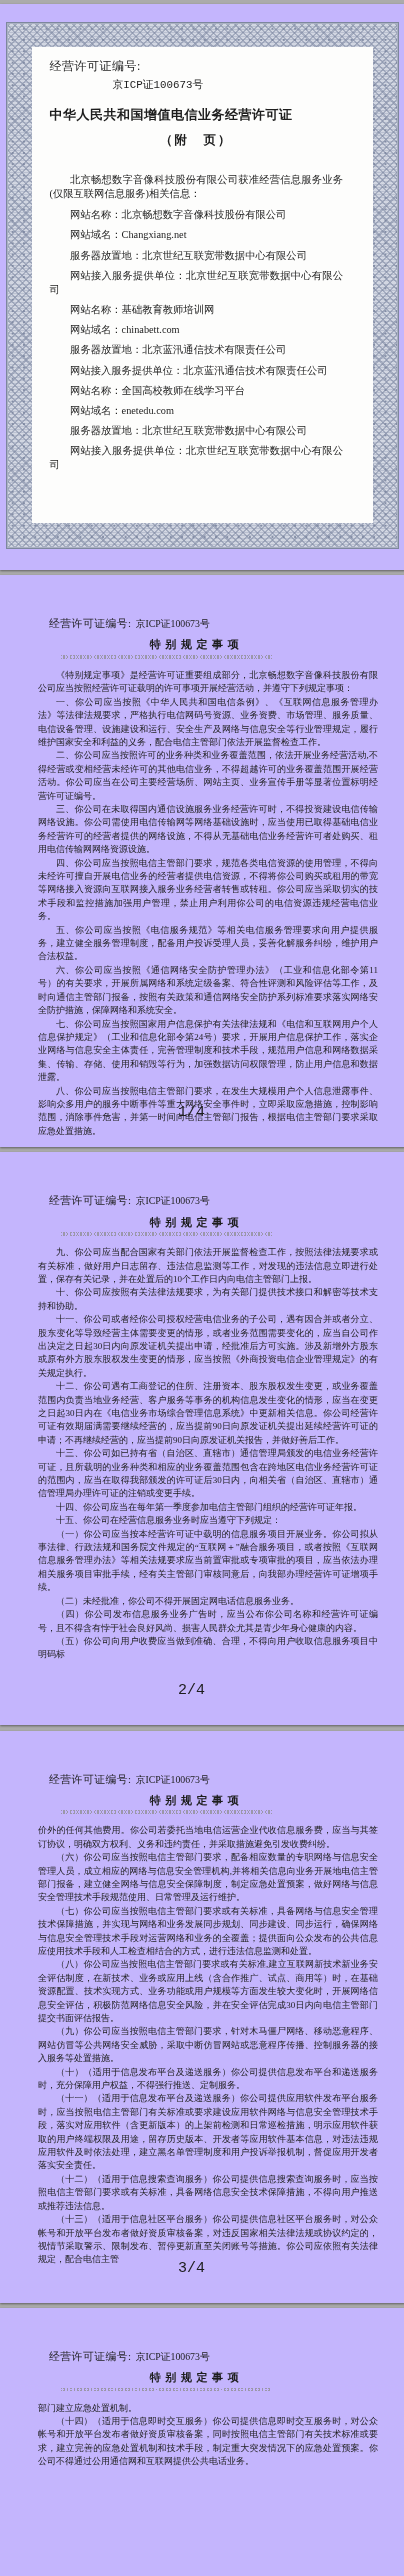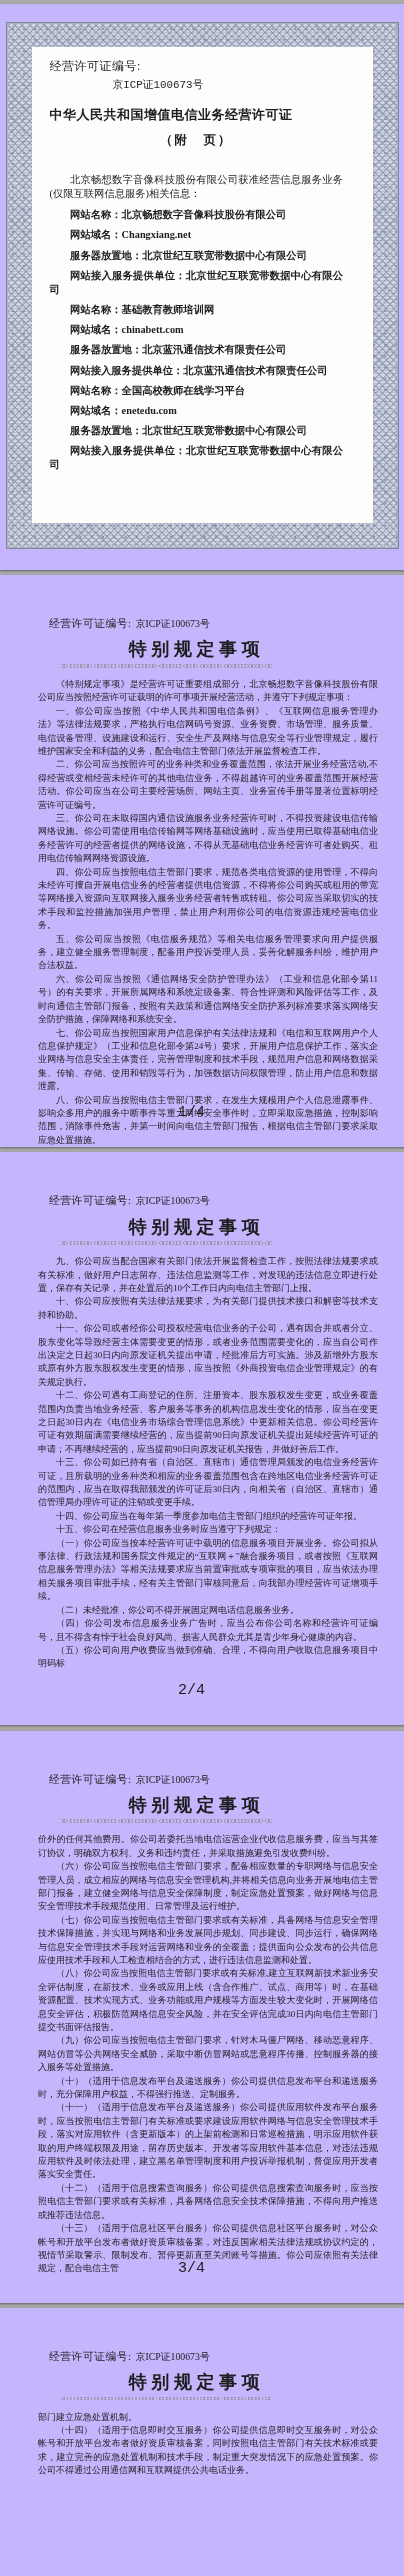--- a/index.html
+++ b/index.html
@@ -43,32 +43,32 @@
   .cert-lic-label { font-size: 12px; letter-spacing: 0.5px; }
   .cert-lic-number { font-size: 10.8px; margin: 3.1px 0 0 63px; font-family: "Liberation Mono", "DejaVu Sans Mono", monospace; }
   .cert-title {
     margin: 13.4px 0 0 0;
     font-size: 13px; font-weight: 700; text-align: left;
     letter-spacing: 0.5px; white-space: nowrap;
   }
   .cert-subtitle { margin-top: 8.2px; font-size: 12.4px; font-weight: 700; text-align: center; letter-spacing: 2.1px; }
   .cert-body { margin-top: 24px; font-size: 10.3px; line-height: 14px; text-align: justify; }
   .cert-intro { text-indent: 2em; margin: 0 0 7.2px 0; }
-  .cert-field { text-indent: 2em; margin: 0 0 6.2px 0; font-weight: bold; }
+  .cert-field { text-indent: 2em; margin: 0 0 6.2px 0; }
   
   .sp       { height: 572px; }
   .sp-tall  { height: 573px; }
   .sp-last  { height: 566px; margin-bottom: 0; }
   .sp-head { padding-top: 42px; }
   .sp-lic-row { margin-left: 49px; }
   .sp-lic-label { font-size: 10.8px; letter-spacing: 0.5px; }
   .sp-lic-number { font-size: 9.8px; margin-left: 4.1px; }
   .sp-title {
     width: 289px; margin: 6.2px 0 0 52px;
-    text-align: center; font-size: 18px; font-weight: 700; letter-spacing: 4.6px;
+    text-align: center; font-size: 11px; font-weight: 700; letter-spacing: 4.6px;
   }
   .sp-squiggle {
     width: 211px; height: 3.6px; margin: 2.6px 0 0 61px;
     background:
       repeating-linear-gradient(115deg, #8e8e8e 0 0.8px, rgba(0,0,0,0) 0.8px 3.1px),
       repeating-linear-gradient(65deg,  #8e8e8e 0 0.8px, rgba(0,0,0,0) 0.8px 3.1px);
     opacity: .75;
   }
   .sp-body {
     margin: 10.3px 0 0 0;

